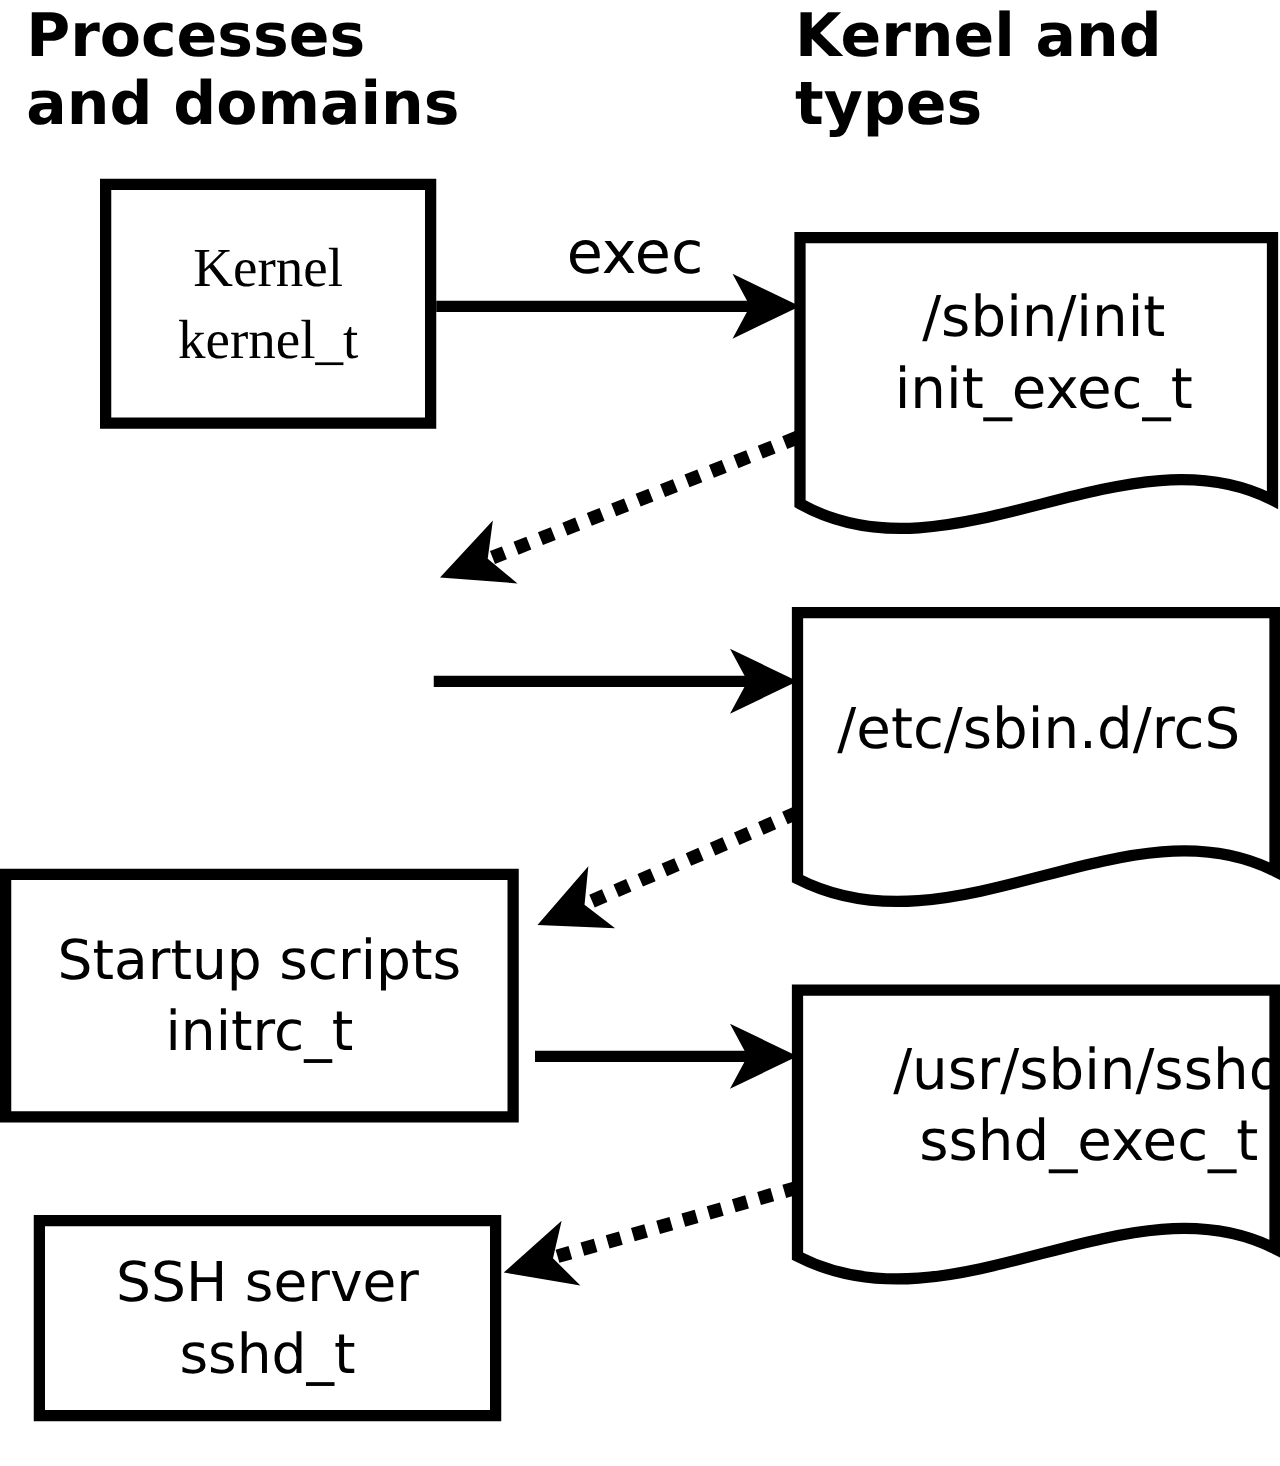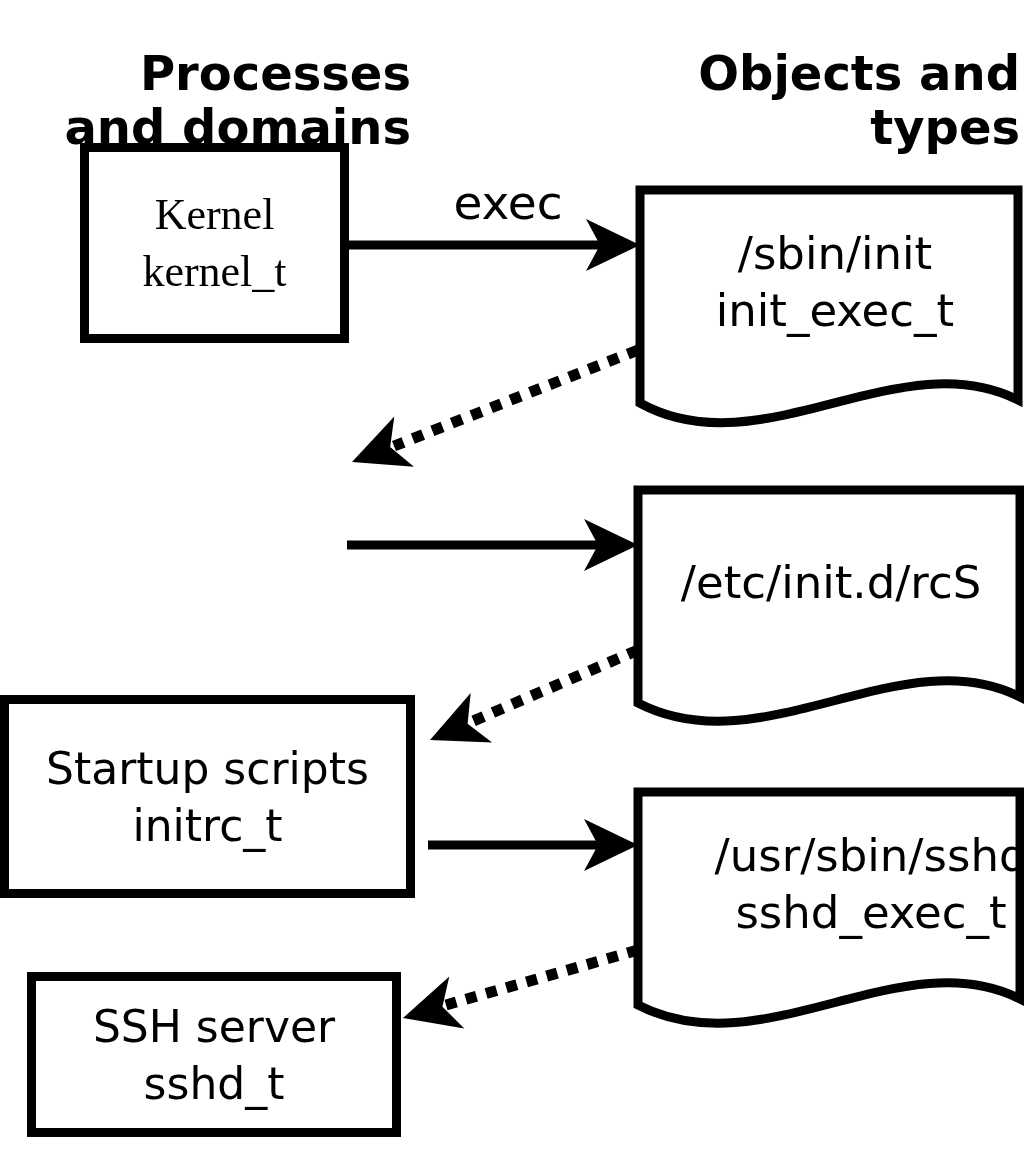--- a/index.html
+++ b/index.html
@@ -11,23 +11,22 @@
   }
   #stage { position: relative; width: 1024px; height: 1173px; }
   #shapes { position: absolute; left: 0; top: 0; width: 1024px; height: 1173px; }
 
   .col-header {
     position: absolute;
     font-weight: bold;
     font-size: 48px;
     line-height: 54px;
     color: #000;
-    text-align: right;
+    text-align: left;
     white-space: pre-line;
-    margin-top: 44px;
   }
   #header-left  { left: 21px;  top: 2px;  width: 390px; }
   #header-right { left: 636px; top: 2px;  width: 384px; }
 
   .process-box {
     position: absolute;
     background: #ffffff;
     border: 9px solid #000000;
     box-sizing: border-box;
     display: flex;
@@ -105,42 +104,42 @@
       <polygon points="0,0 -56,-27 -41,0 -56,27" fill="#000000" transform="translate(430,740) rotate(156.6)"></polygon>
     </g>
     <g>
       <line x1="638" y1="950" x2="446" y2="1005" stroke="#000000" stroke-width="11" stroke-dasharray="11 10"></line>
       <polygon points="0,0 -56,-27 -41,0 -56,27" fill="#000000" transform="translate(403,1018) rotate(163.9)"></polygon>
     </g>
   </svg>
 
   <div id="header-left" class="col-header">Processes
 and domains</div>
-  <div id="header-right" class="col-header">Objects and
+  <div id="header-right" class="col-header">Kernel and
 types</div>
 
   <div id="box-kernel" class="process-box">
     <span>Kernel</span>
     <span>kernel_t</span>
   </div>
   <div id="box-initrc" class="process-box">
     <span>Startup scripts</span>
     <span>initrc_t</span>
   </div>
   <div id="box-sshd" class="process-box">
     <span>SSH server</span>
     <span>sshd_t</span>
   </div>
 
   <div id="doc-label-init" class="doc-label">
     <span>/sbin/init</span>
     <span>init_exec_t</span>
   </div>
   <div id="doc-label-initrc" class="doc-label">
-    <span>/etc/init.d/rcS</span>
+    <span>/etc/sbin.d/rcS</span>
   </div>
   <div id="doc-label-sshd" class="doc-label">
     <span>/usr/sbin/sshd</span>
     <span>sshd_exec_t</span>
   </div>
 
   <div id="label-exec" class="edge-label">exec</div>
 
 </div>
 

